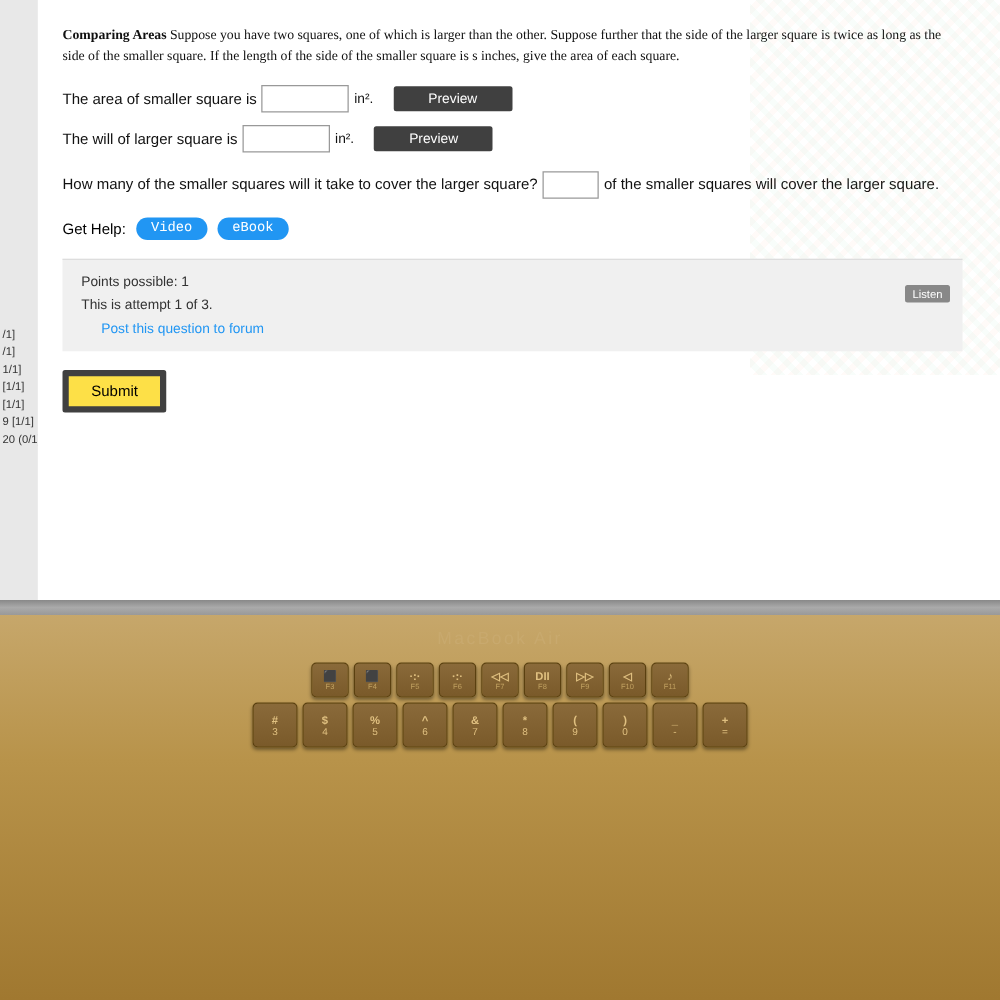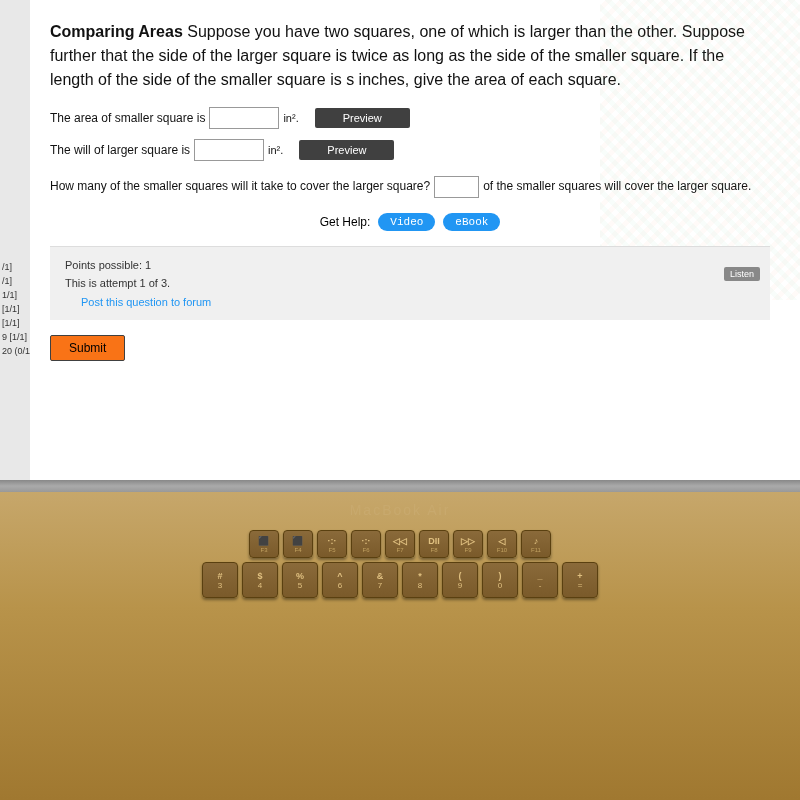--- a/index.html
+++ b/index.html
@@ -70,24 +70,25 @@
           -45deg,
           transparent,
           transparent 5px,
           rgba(255, 150, 100, 0.3) 5px,
           rgba(255, 150, 100, 0.3) 10px
         );
       pointer-events: none;
     }
 
     .problem-title {
-      font-size: 16px;
+      font-size: 11px;
       line-height: 1.5;
       margin-bottom: 15px;
       color: #111;
+      font-family: Liberation Serif, serif;
     }
 
     .problem-title strong {
       font-weight: bold;
     }
 
     .input-row {
       display: flex;
       align-items: center;
       margin-bottom: 10px;
@@ -137,21 +138,20 @@
       padding: 2px 4px;
       font-size: 12px;
     }
 
     .get-help {
       display: flex;
       align-items: center;
       gap: 8px;
       margin: 10px 0;
       font-size: 12px;
-      justify-content: center;
     }
 
     .help-btn {
       padding: 3px 12px;
       border: none;
       border-radius: 12px;
       font-size: 11px;
       cursor: pointer;
       color: white;
       font-family: Liberation Mono, monospace;
@@ -193,22 +193,22 @@
     }
 
     .info-box a {
       color: #2196F3;
       font-size: 11px;
       text-decoration: none;
       padding-left: 16px;
     }
 
     .submit-btn {
-      background: #f97316;
-      border: 1px solid #404040;
+      background: #fde047;
+      border: 5px solid #404040;
       padding: 5px 18px;
       font-size: 12px;
       cursor: pointer;
       margin-top: 15px;
       border-radius: 2px;
     }
 
     
     .laptop-body {
       width: 800px;

